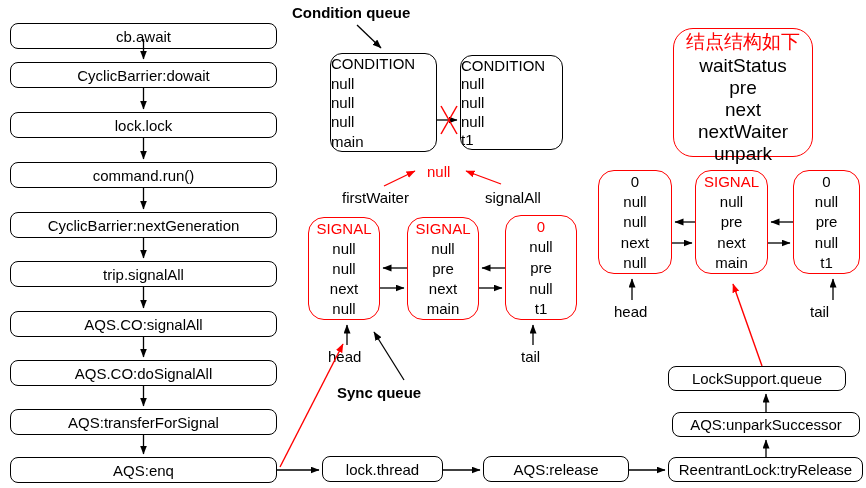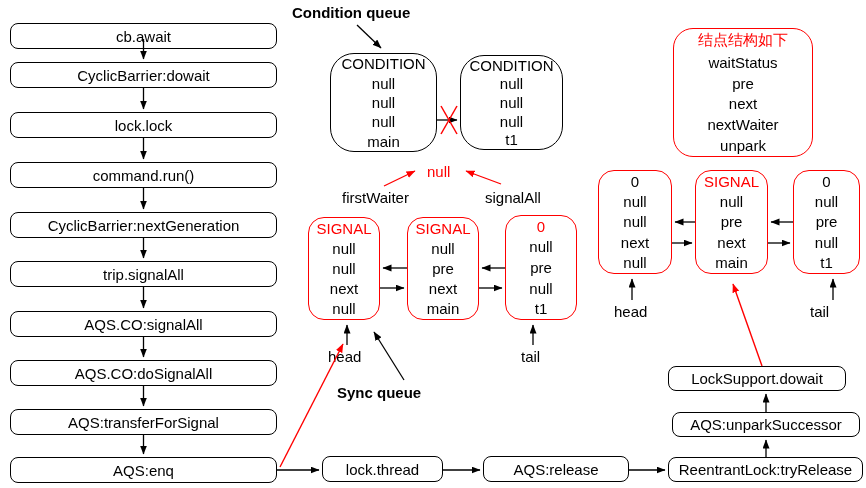--- a/index.html
+++ b/index.html
@@ -5,33 +5,33 @@
   html,body{margin:0;padding:0;background:#fff;}
   #canvas{
     position:relative;width:866px;height:488px;background:#fff;overflow:hidden;
     font-family:"Liberation Sans","DejaVu Sans",sans-serif;color:#000;
   }
   .fbox{
     position:absolute;box-sizing:border-box;border:1.4px solid #000;border-radius:8px;
     display:flex;align-items:center;justify-content:center;font-size:15px;background:#fff;
   }
   .cond{
-    position:absolute;box-sizing:border-box;border:1.5px solid #000;border-radius:24px;
-    display:flex;flex-direction:column;justify-content:space-around;text-align:center;
+    position:absolute;box-sizing:border-box;border:1.5px solid #000;border-radius:12px;
+    display:flex;flex-direction:column;justify-content:space-around;text-align:left;
     font-size:15px;background:#fff;
   }
   .node{
     position:absolute;box-sizing:border-box;border:1.6px solid #FF0000;border-radius:16px;
     display:flex;flex-direction:column;justify-content:space-around;text-align:center;
     font-size:15px;background:#fff;
   }
   .struct{
     position:absolute;box-sizing:border-box;border:1.6px solid #FF0000;border-radius:20px;
     display:flex;flex-direction:column;justify-content:space-around;text-align:center;
-    font-size:15px;background:#fff;
+    font-size:19px;background:#fff;
   }
   .t-red{color:#FF0000;}
   .lbl{position:absolute;font-size:15px;white-space:nowrap;}
   .lbl-bold{position:absolute;font-size:15px;font-weight:bold;white-space:nowrap;}
   .red-lbl{color:#FF0000;}
   #arrows{position:absolute;left:0;top:0;pointer-events:none;}
 </style>
 </head>
 <body>
 
@@ -127,21 +127,21 @@
     <div>t1</div>
   </div>
 
   <div class="lbl" style="left:614px;top:303px">head</div>
   <div class="lbl" style="left:810px;top:303px">tail</div>
 
   <div class="fbox" style="left:322px;top:456px;width:121px;height:26px">lock.thread</div>
   <div class="fbox" style="left:483px;top:456px;width:146px;height:26px">AQS:release</div>
   <div class="fbox" style="left:668px;top:457px;width:195px;height:25px">ReentrantLock:tryRelease</div>
   <div class="fbox" style="left:672px;top:412px;width:188px;height:25px">AQS:unparkSuccessor</div>
-  <div class="fbox" style="left:668px;top:366px;width:178px;height:25px">LockSupport.dowait</div>
+  <div class="fbox" style="left:668px;top:366px;width:178px;height:25px">LockSupport.queue</div>
 
   <svg id="arrows" width="866" height="488" viewBox="0 0 866 488">
     <defs>
       <marker id="ab" markerUnits="userSpaceOnUse" markerWidth="10" markerHeight="8" refX="8.5" refY="3.5" orient="auto">
         <path d="M0,0 L9,3.5 L0,7 Z" fill="#000"></path>
       </marker>
       <marker id="ar" markerUnits="userSpaceOnUse" markerWidth="10" markerHeight="8" refX="8.5" refY="3.5" orient="auto">
         <path d="M0,0 L9,3.5 L0,7 Z" fill="#FF0000"></path>
       </marker>
     </defs>

